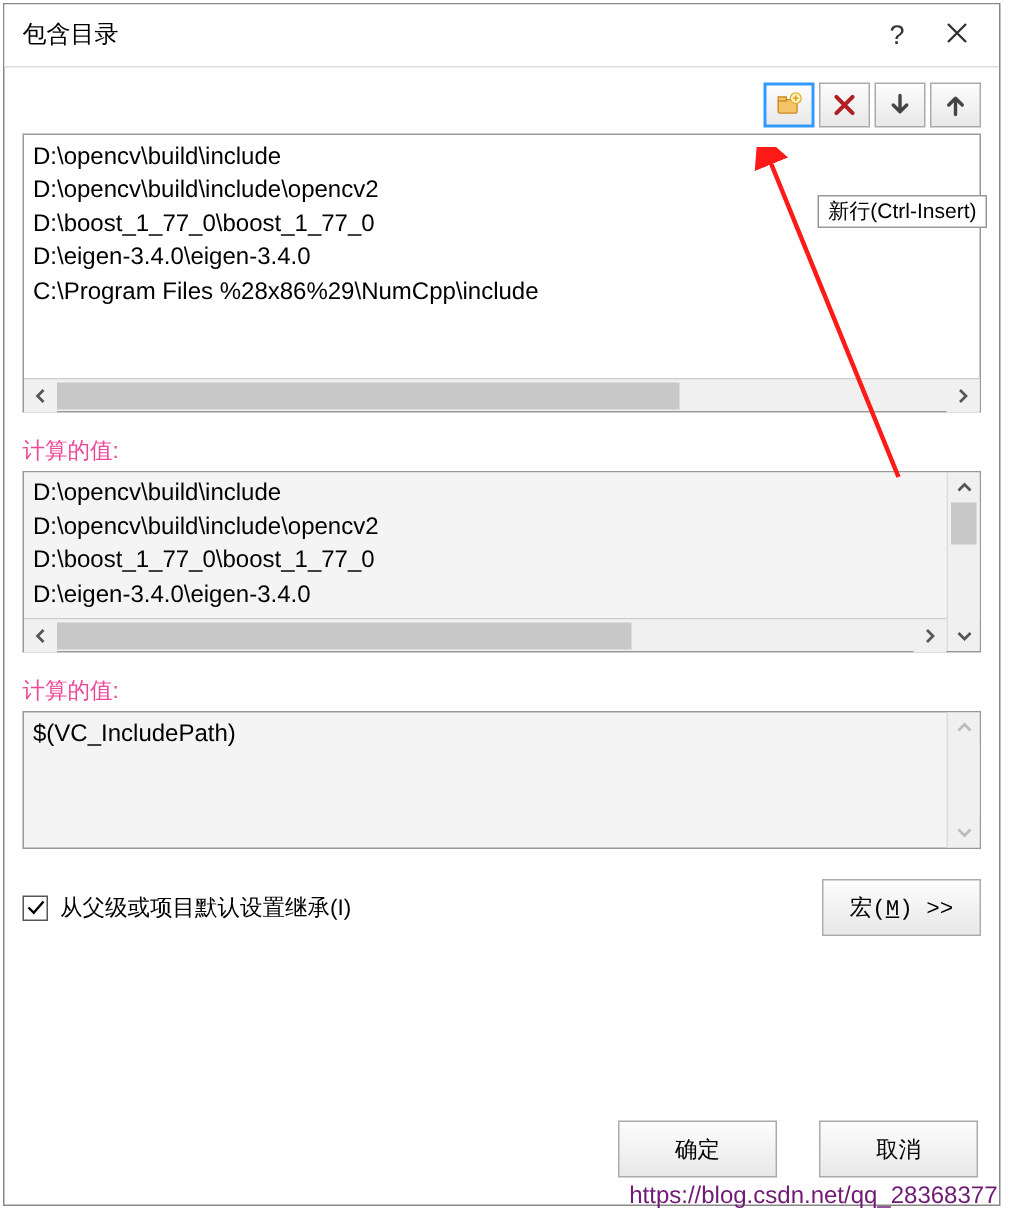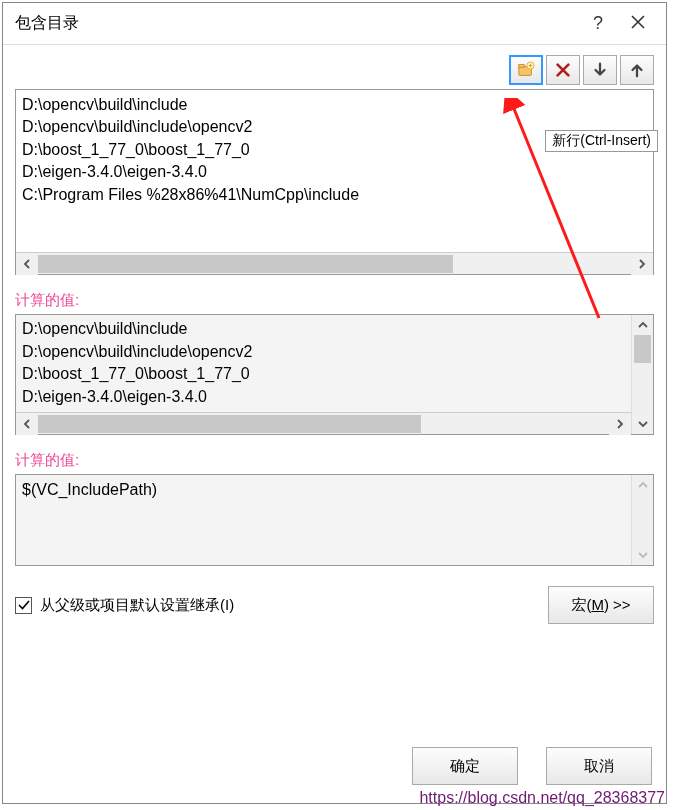--- a/index.html
+++ b/index.html
@@ -233,20 +233,21 @@
     .macro-btn {
       width: 106px;
       height: 38px;
       border: 1px solid #aaa;
       background: linear-gradient(#fdfdfd,#e8e8e8);
       font-size: 15px;
       cursor: pointer;
       display: flex;
       align-items: center;
       justify-content: center;
+      font-family: Liberation Mono, monospace;
     }
     .macro-btn u { text-decoration: underline; }
     .dialog-buttons {
       display: flex;
       justify-content: flex-end;
       gap: 28px;
       padding: 20px 14px 18px 0;
     }
     .dlg-btn {
       width: 106px;
@@ -319,21 +320,21 @@
       <div class="tooltip">新行(Ctrl-Insert)</div>
     </div>
 
     <div class="listbox">
       <div class="entries-area">
         <div class="entries">
           <div>D:\opencv\build\include</div>
           <div>D:\opencv\build\include\opencv2</div>
           <div>D:\boost_1_77_0\boost_1_77_0</div>
           <div>D:\eigen-3.4.0\eigen-3.4.0</div>
-          <div>C:\Program Files %28x86%41\NumCpp\include</div>
+          <div>C:\Program Files %28x86%29\NumCpp\include</div>
         </div>
       </div>
       <div class="hscroll">
         <div class="harrow">
           <svg width="10" height="10" viewBox="0 0 10 10">
               <path d="M7 1 L3 5 L7 9" stroke="#555" stroke-width="1.8" fill="none"></path>
             </svg>
         </div>
         <div class="htrack">
           <div class="hthumb w70"></div>

